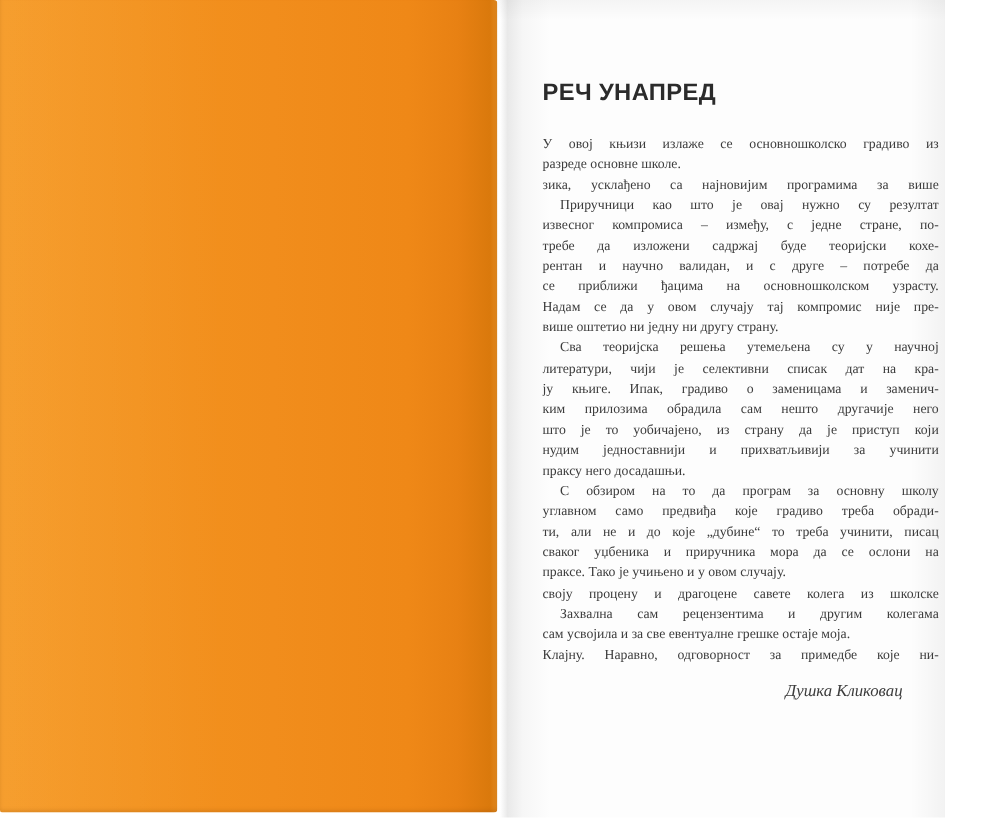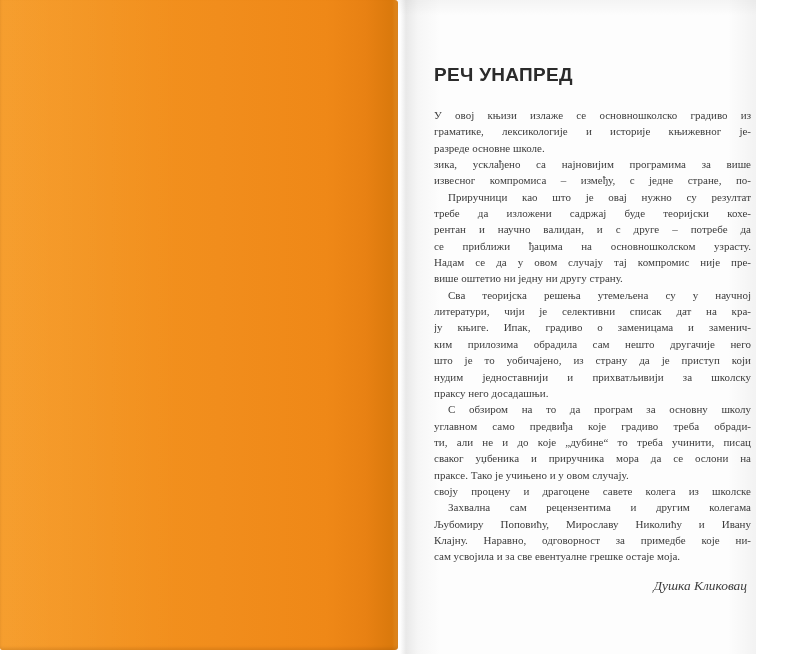--- a/index.html
+++ b/index.html
@@ -52,21 +52,21 @@
 
   .pline {
     text-align: justify;
     text-align-last: justify;
     overflow: hidden;
   }
   .pline.plast { text-align-last: left; }
   .pline.indent { text-indent: 14px; }
 
   .signature {
-    margin: 13px 4px 0 0;
+    margin: 13px 29px 0 0;
     text-align: right;
     font-style: italic;
     font-size: 13.4px;
     line-height: 16px;
     color: #3c3c3c;
   }
 </style>
 </head>
 <body>
 
@@ -76,59 +76,57 @@
 
   <div class="right-page">
     <div class="content">
 
       <h1 class="title">РЕЧ УНАПРЕД</h1>
 
       <div class="bodytext">
 
         <div>
           <div class="pline">У овој књизи излаже се основношколско градиво из</div>
-          <div class="pline">граматике, лексикологије и историје књижевног је-</div>
           <div class="pline plast">разреде основне школе.</div>
           <div class="pline">зика, усклађено са најновијим програмима за више</div>
         </div>
 
         <div>
+          <div class="pline indent">Приручници као што је овај нужно су резултат</div>
           <div class="pline">извесног компромиса – између, с једне стране, по-</div>
-          <div class="pline indent">Приручници као што је овај нужно су резултат</div>
           <div class="pline">требе да изложени садржај буде теоријски кохе-</div>
           <div class="pline">рентан и научно валидан, и с друге – потребе да</div>
           <div class="pline">се приближи ђацима на основношколском узрасту.</div>
           <div class="pline">Надам се да у овом случају тај компромис није пре-</div>
           <div class="pline plast">више оштетио ни једну ни другу страну.</div>
         </div>
 
         <div>
           <div class="pline indent">Сва теоријска решења утемељена су у научној</div>
           <div class="pline">литератури, чији је селективни списак дат на кра-</div>
           <div class="pline">ју књиге. Ипак, градиво о заменицама и заменич-</div>
           <div class="pline">ким прилозима обрадила сам нешто другачије него</div>
           <div class="pline">што је то уобичајено, из страну да је приступ који</div>
-          <div class="pline">нудим једноставнији и прихватљивији за школску</div>
+          <div class="pline">нудим једноставнији и прихватљивији за учинити</div>
           <div class="pline plast">праксу него досадашњи.</div>
         </div>
 
         <div>
           <div class="pline indent">С обзиром на то да програм за основну школу</div>
           <div class="pline">углавном само предвиђа које градиво треба обради-</div>
           <div class="pline">ти, али не и до које „дубине“ то треба учинити, писац</div>
           <div class="pline">сваког уџбеника и приручника мора да се ослони на</div>
           <div class="pline plast">праксе. Тако је учињено и у овом случају.</div>
           <div class="pline">своју процену и драгоцене савете колега из школске</div>
         </div>
 
         <div>
           <div class="pline indent">Захвална сам рецензентима и другим колегама</div>
-          <div class="pline">Љубомиру Поповићу, Мирославу Николићу и Ивану</div>
+          <div class="pline plast">сам усвојила и за све евентуалне грешке остаје моја.</div>
           <div class="pline">Клајну. Наравно, одговорност за примедбе које ни-</div>
-          <div class="pline plast">сам усвојила и за све евентуалне грешке остаје моја.</div>
         </div>
 
       </div>
 
       <div class="signature">Душка Кликовац</div>
 
     </div>
   </div>
 
 </div>

